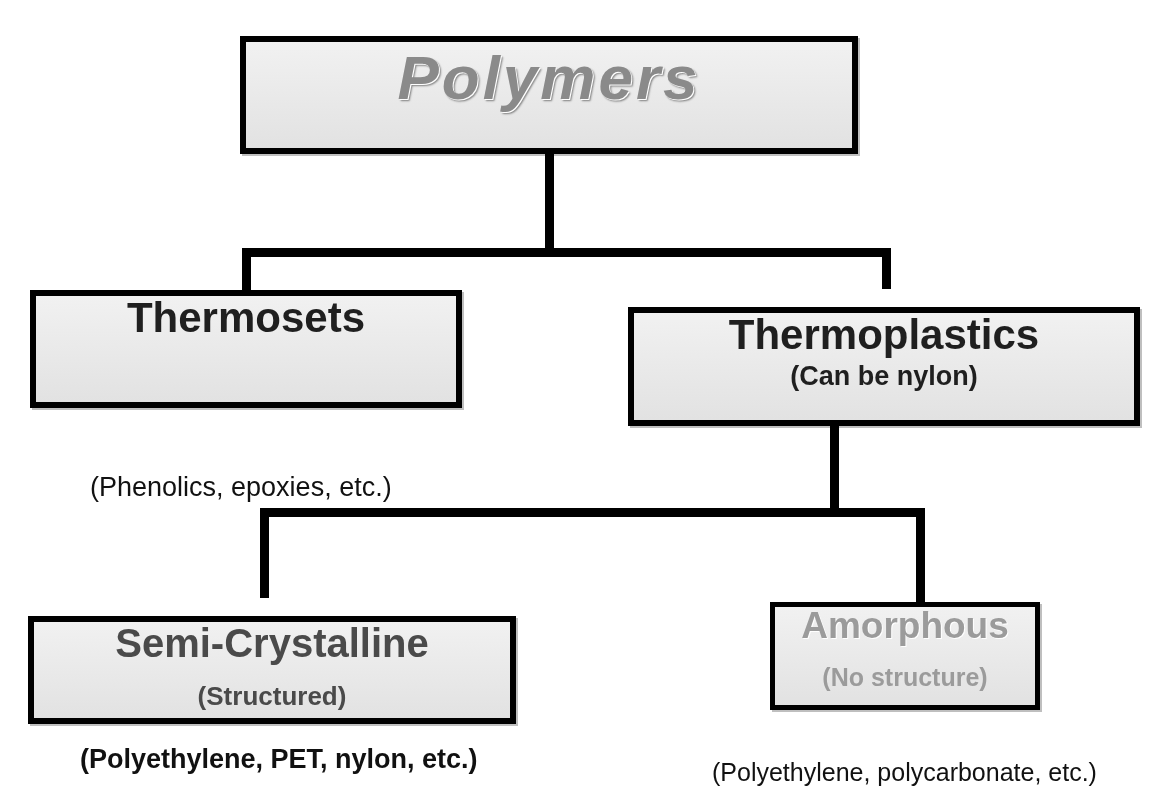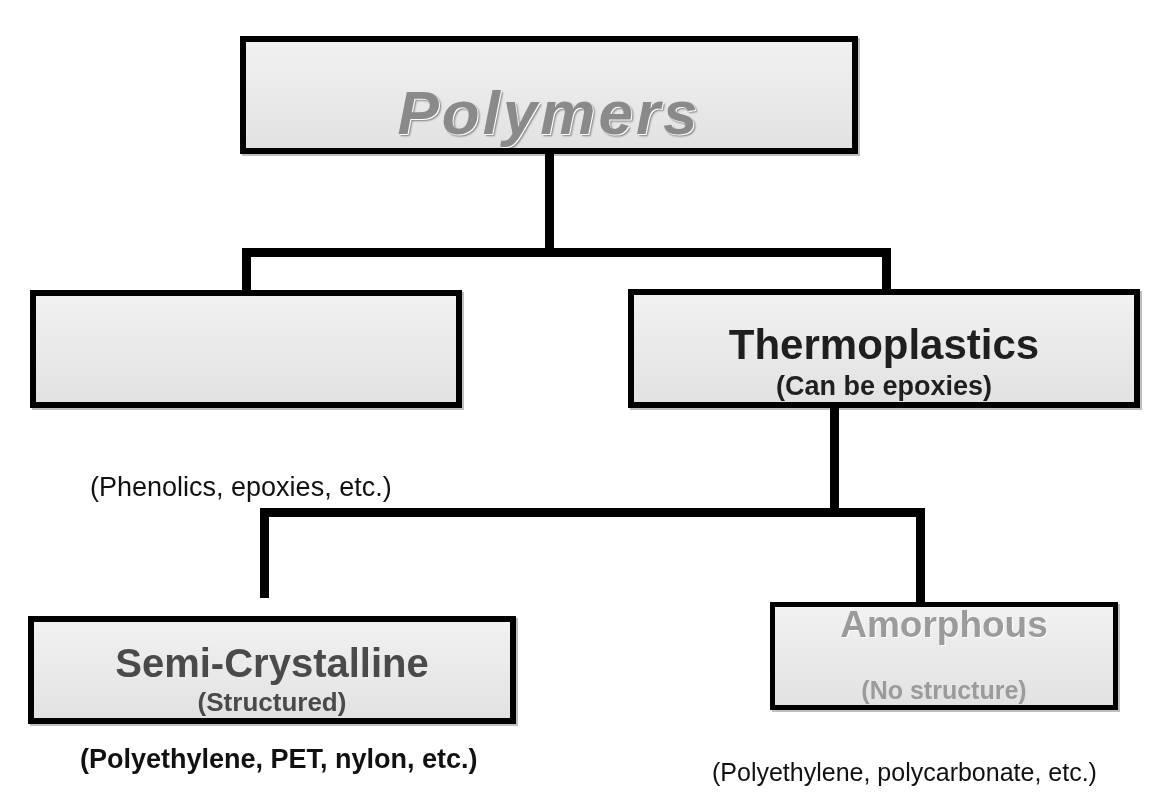--- a/index.html
+++ b/index.html
@@ -15,21 +15,21 @@
   }
 
   .node-box {
     position: absolute;
     background: linear-gradient(180deg, #f1f1f1 0%, #e2e2e2 100%);
     border: 6px solid #000000;
     box-shadow: 2px 2px 0 rgba(0,0,0,0.25);
     display: flex;
     flex-direction: column;
     align-items: center;
-    justify-content: flex-end;
+    justify-content: flex-start;
     text-align: center;
   }
 
   .line {
     position: absolute;
     background: #000000;
   }
 
   
   .box-polymers { left: 240px; top: 36px; width: 618px; height: 118px; }
@@ -37,21 +37,21 @@
     font-size: 62px;
     font-weight: bold;
     font-style: italic;
     color: #8a8a8a;
     letter-spacing: 3px;
     text-shadow: 1px 1px 0 #ffffff, 2px 2px 2px rgba(0,0,0,0.45);
   }
 
   
   .box-thermosets { left: 30px; top: 290px; width: 432px; height: 118px; }
-  .box-thermoplastics { left: 628px; top: 289px; width: 512px; height: 119px; }
+  .box-thermoplastics { left: 628px; top: 307px; width: 512px; height: 119px; }
 
   .box-thermosets .title,
   .box-thermoplastics .title {
     font-size: 42px;
     font-weight: bold;
     color: #1f1f1f;
     line-height: 1.05;
   }
   .box-thermosets .subtitle,
   .box-thermoplastics .subtitle {
@@ -66,24 +66,24 @@
   .box-semicrystalline .title {
     font-size: 40px;
     font-weight: bold;
     color: #4a4a4a;
     line-height: 1.05;
   }
   .box-semicrystalline .subtitle {
     font-size: 26px;
     font-weight: bold;
     color: #4a4a4a;
-    margin-top: 3px;
+    margin-top: 17px;
   }
 
-  .box-amorphous { left: 770px; top: 602px; width: 348px; height: 108px; border-width: 5px; gap: 14px; }
+  .box-amorphous { left: 770px; top: 602px; width: 270px; height: 108px; border-width: 5px; }
   .box-amorphous .title {
     font-size: 37px;
     font-weight: bold;
     color: #9b9b9b;
     line-height: 1.05;
     text-shadow: 1px 1px 0 #ffffff;
   }
   .box-amorphous .subtitle {
     font-size: 25px;
     font-weight: bold;
@@ -128,25 +128,26 @@
   <div class="line l2-vert"></div>
   <div class="line l2-horiz"></div>
   <div class="line l2-left"></div>
   <div class="line l2-right"></div>
 
   <div class="node-box box-polymers">
     <div class="title">Polymers</div>
   </div>
 
   <div class="node-box box-thermosets">
+    <div class="title">Thermosets</div>
   </div>
 
   <div class="node-box box-thermoplastics">
     <div class="title">Thermoplastics</div>
-    <div class="subtitle">(Can be epoxies)</div>
+    <div class="subtitle">(Can be nylon)</div>
   </div>
 
   <div class="examples examples-thermosets">(Phenolics, epoxies, etc.)</div>
 
   <div class="node-box box-semicrystalline">
     <div class="title">Semi-Crystalline</div>
     <div class="subtitle">(Structured)</div>
   </div>
 
   <div class="node-box box-amorphous">

